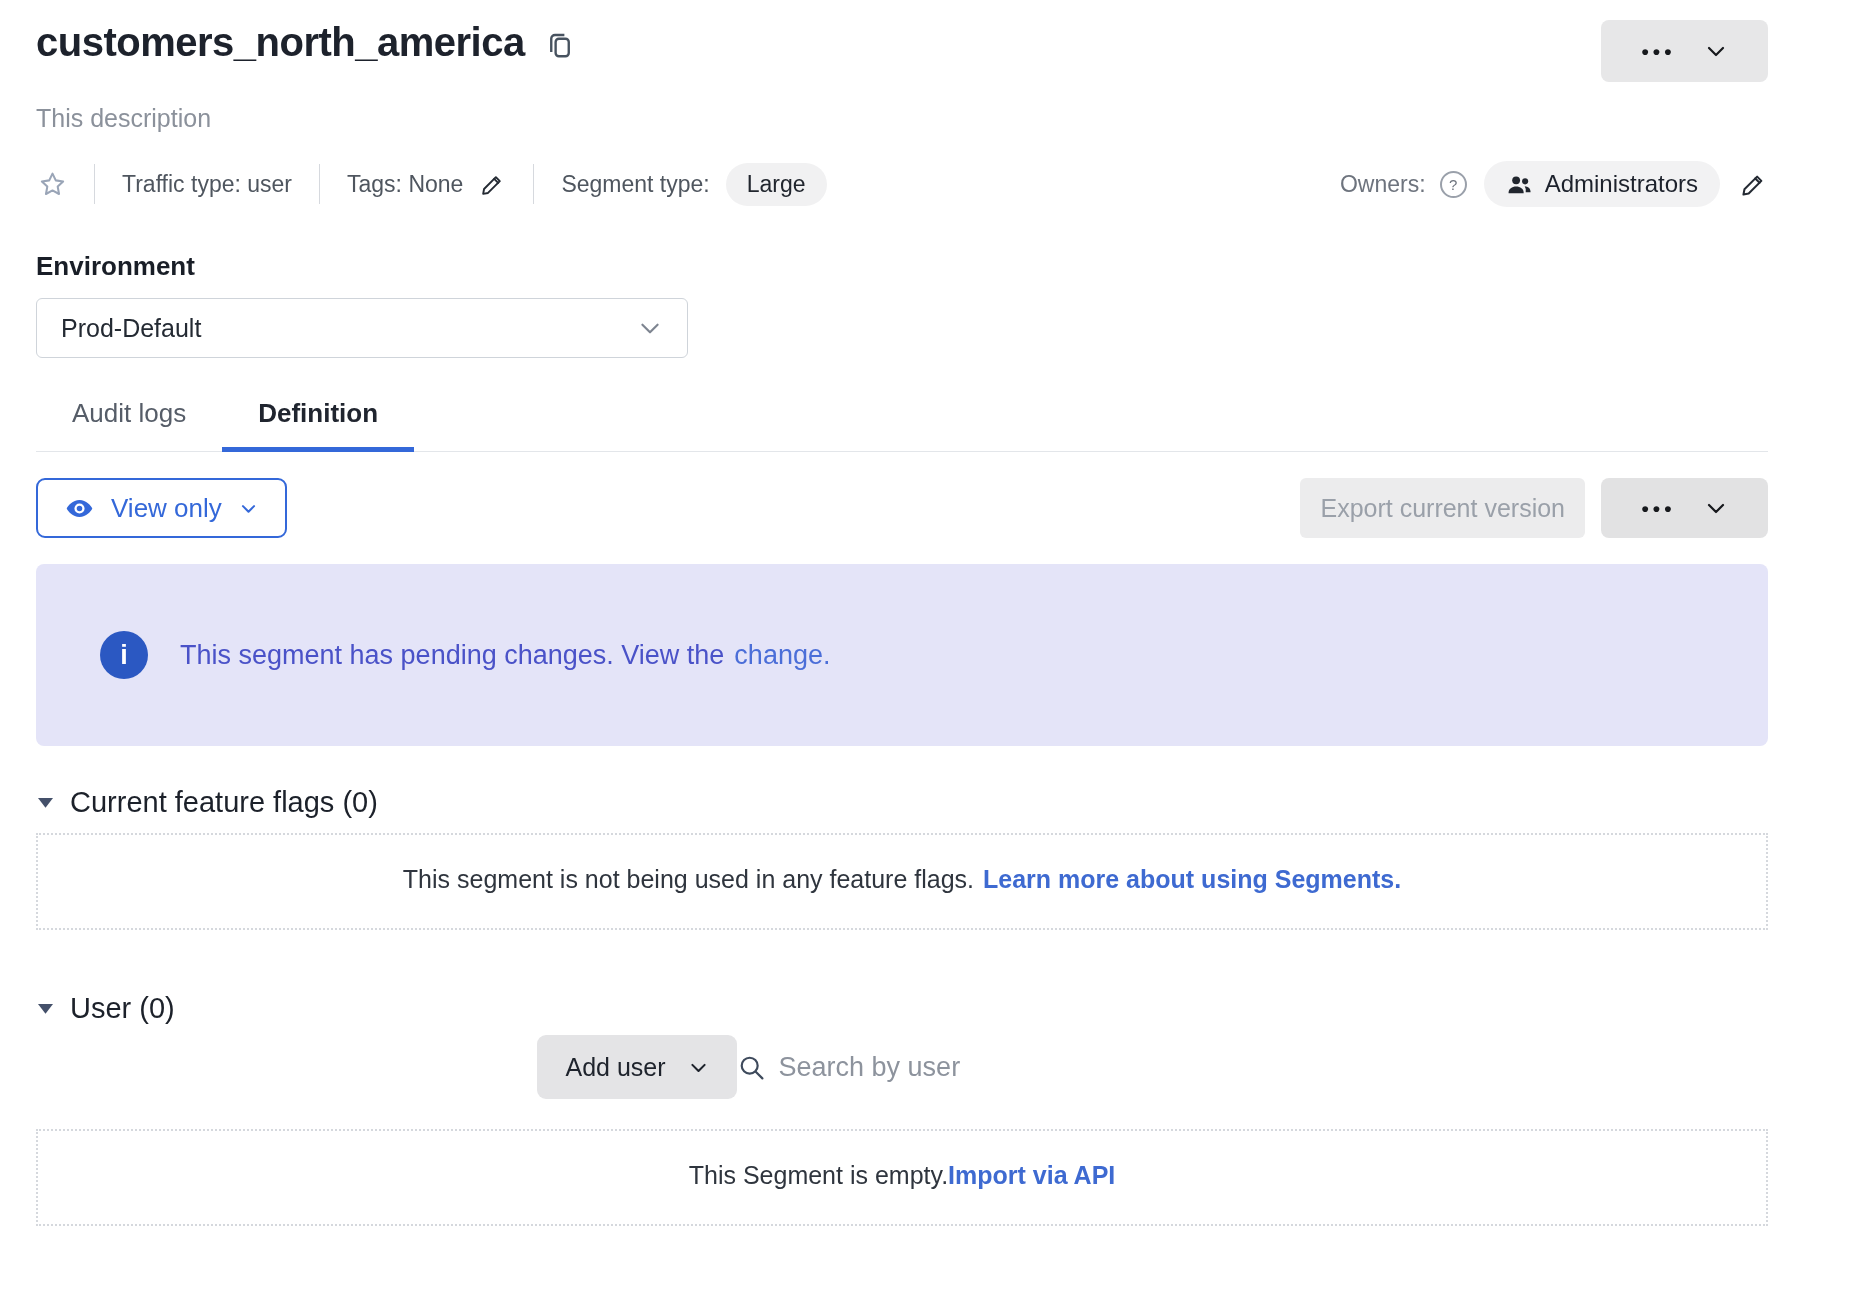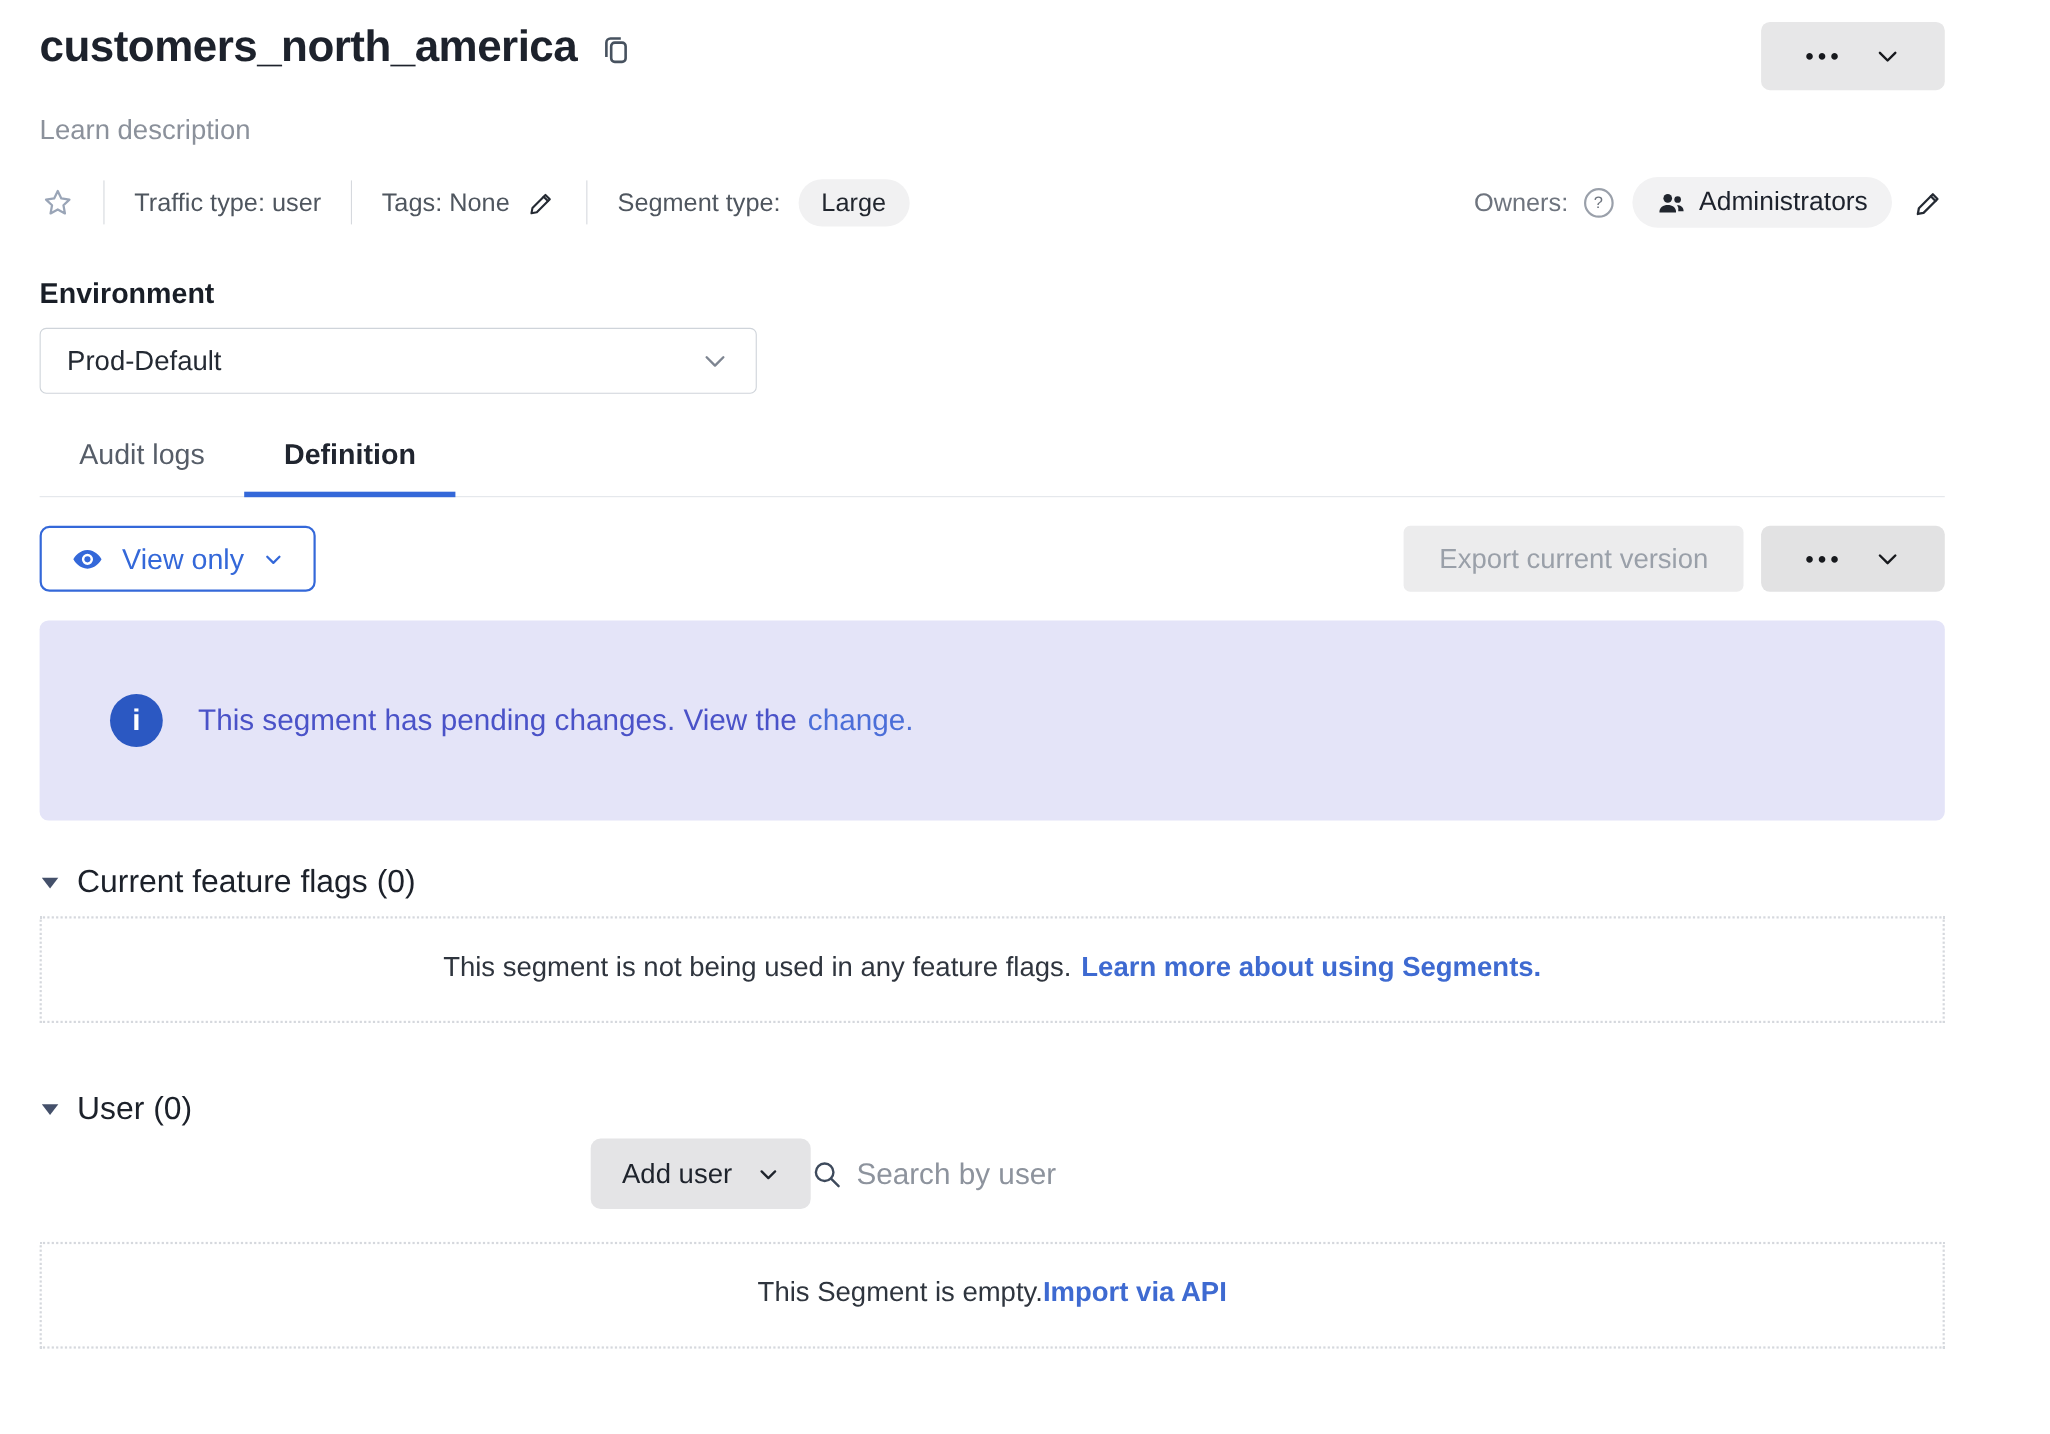--- a/index.html
+++ b/index.html
@@ -75,21 +75,21 @@
   .tab.active::after { content: ""; position: absolute; left: 0; right: 0; bottom: -1px; height: 5px; background: var(--accent); }
 
   
   .toolbar { margin-top: 26px; display: flex; justify-content: space-between; align-items: center; }
   .btn-outline {
     height: 60px; border: 2px solid var(--accent); border-radius: 9px; background: #fff;
     color: var(--accent); font-size: 26px; display: flex; gap: 17px; align-items: center; padding: 0 27px;
   }
   .btn-outline .chev { color: var(--accent); }
   .toolbar-right { display: flex; gap: 16px; align-items: center; }
-  .btn-disabled { height: 60px; background: #ececed; color: #9aa0a9; font-size: 25px; border-radius: 6px; padding: 0 32px; }
+  .btn-disabled { height: 60px; background: #ececed; color: #9aa0a9; font-size: 25px; border-radius: 6px; padding: 0 20px; }
   .more-btn.small { height: 60px; background: #e2e2e3; }
 
   
   .banner {
     margin-top: 26px; height: 182px; background: var(--banner-bg); border-radius: 8px;
     display: flex; align-items: center; padding: 0 40px 0 64px; gap: 32px;
   }
   .info-icon {
     width: 48px; height: 48px; border-radius: 50%; background: var(--banner-icon-bg);
     color: #fff; display: flex; align-items: center; justify-content: center;
@@ -144,21 +144,21 @@
     <button class="btn more-btn">
       <span class="dots">•••</span>
       <span class="chev">
         <svg width="24" height="24" viewBox="0 0 24 24" fill="none" stroke="currentColor" stroke-width="2.2" stroke-linecap="round" stroke-linejoin="round">
             <path d="M5 9l7 7 7-7"></path>
           </svg>
       </span>
     </button>
   </div>
 
-  <div class="description">Learn description</div>
+  <div class="description">This description</div>
 
   <div class="meta-row">
     <span class="star">
       <svg width="29" height="29" viewBox="0 0 24 24" fill="none" stroke="currentColor" stroke-width="1.7" stroke-linejoin="round">
         <path d="M12 3l2.7 5.6 6.1.85-4.5 4.3 1.1 6.1L12 16.9l-5.4 2.95 1.1-6.1-4.5-4.3 6.1-.85z"></path>
       </svg>
     </span>
     <span class="vdiv"></span>
     <span class="meta-text">Traffic type: user</span>
     <span class="vdiv"></span>

